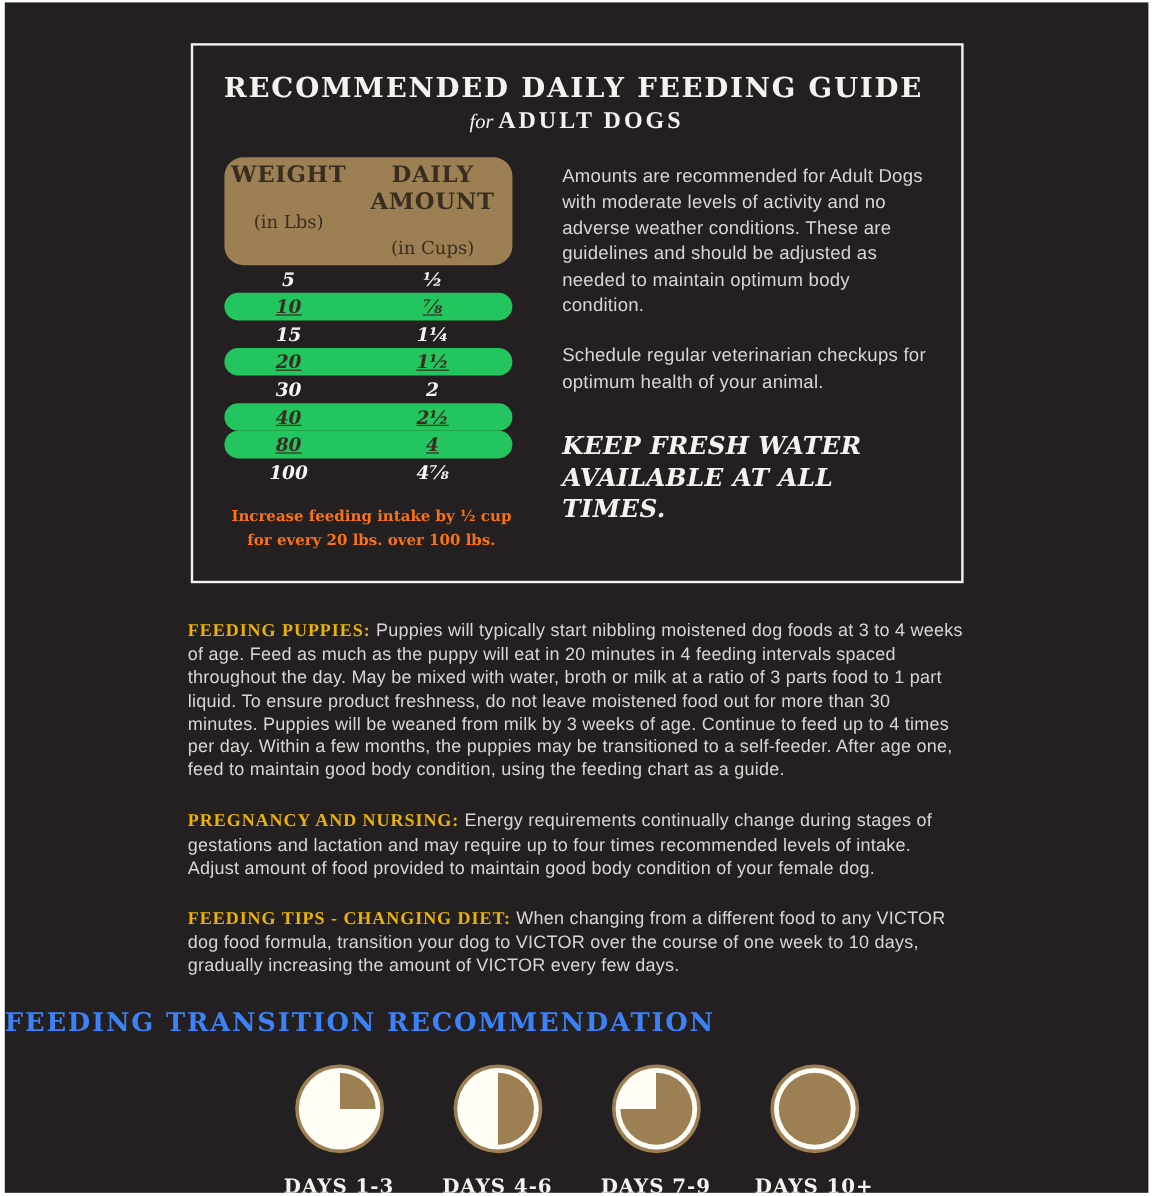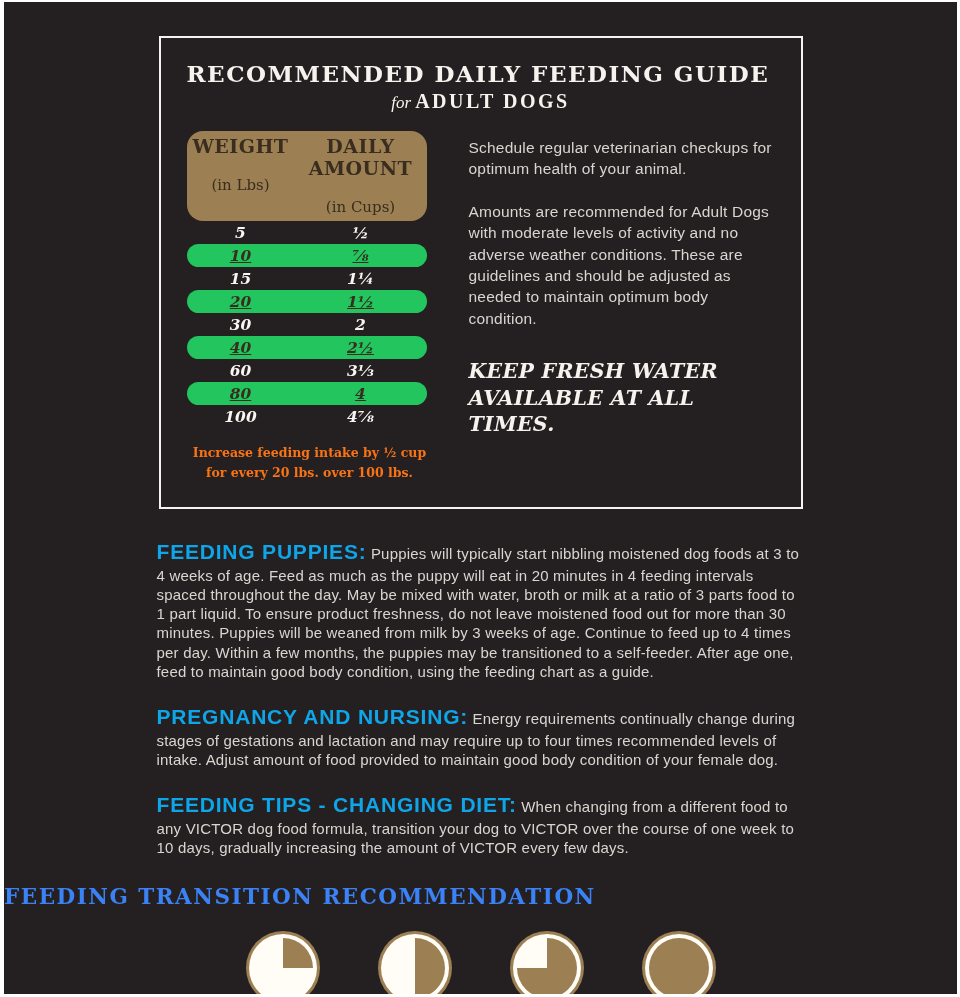--- a/index.html
+++ b/index.html
@@ -113,25 +113,25 @@
   .sections { width: 648px; margin: 30px auto 0; }
   .section { margin-top: 23px; }
   .section:first-child { margin-top: 0; }
   .section p {
     font-size: 15px;
     line-height: 1.28;
     color: #d9d5d1;
     letter-spacing: 0.2px;
   }
   .section .sec-heading {
-    font-family: Liberation Sans, sans-serif;
-    font-weight: bold;
-    font-size: 21px;
+    font-family: Liberation Serif, serif;
+    font-weight: bold;
+    font-size: 15px;
     letter-spacing: 0.8px;
-    color: #0ea5e9;
+    color: #eab308;
   }
 
   
   .transition-title {
     margin-top: 26px;
     text-align: left;
     font-family: "DejaVu Serif", serif;
     font-weight: bold;
     font-size: 21.5px;
     letter-spacing: 1.5px;
@@ -214,39 +214,35 @@
           <div class="cell a">1½</div>
         </div>
         <div class="feed-row">
           <div class="cell w">30</div>
           <div class="cell a">2</div>
         </div>
         <div class="feed-row tan">
           <div class="cell w">40</div>
           <div class="cell a">2½</div>
         </div>
-        <div class="feed-row">
-          <div class="cell w">60</div>
-          <div class="cell a">3⅓</div>
-        </div>
         <div class="feed-row tan">
           <div class="cell w">80</div>
           <div class="cell a">4</div>
         </div>
         <div class="feed-row">
           <div class="cell w">100</div>
           <div class="cell a">4⅞</div>
         </div>
 
         <div class="table-note">Increase feeding intake by ½ cup for every 20 lbs. over 100 lbs.</div>
       </div>
 
       <div class="guide-notes">
+        <p>Amounts are recommended for Adult Dogs with moderate levels of activity and no adverse weather conditions. These are guidelines and should be adjusted as needed to maintain optimum body condition.</p>
         <p>Schedule regular veterinarian checkups for optimum health of your animal.</p>
-        <p>Amounts are recommended for Adult Dogs with moderate levels of activity and no adverse weather conditions. These are guidelines and should be adjusted as needed to maintain optimum body condition.</p>
         <div class="water-notice">KEEP FRESH WATER AVAILABLE AT ALL TIMES.</div>
       </div>
 
     </div>
   </div>
 
   <div class="sections">
     <div class="section">
       <p>
         <span class="sec-heading">FEEDING PUPPIES:</span>

